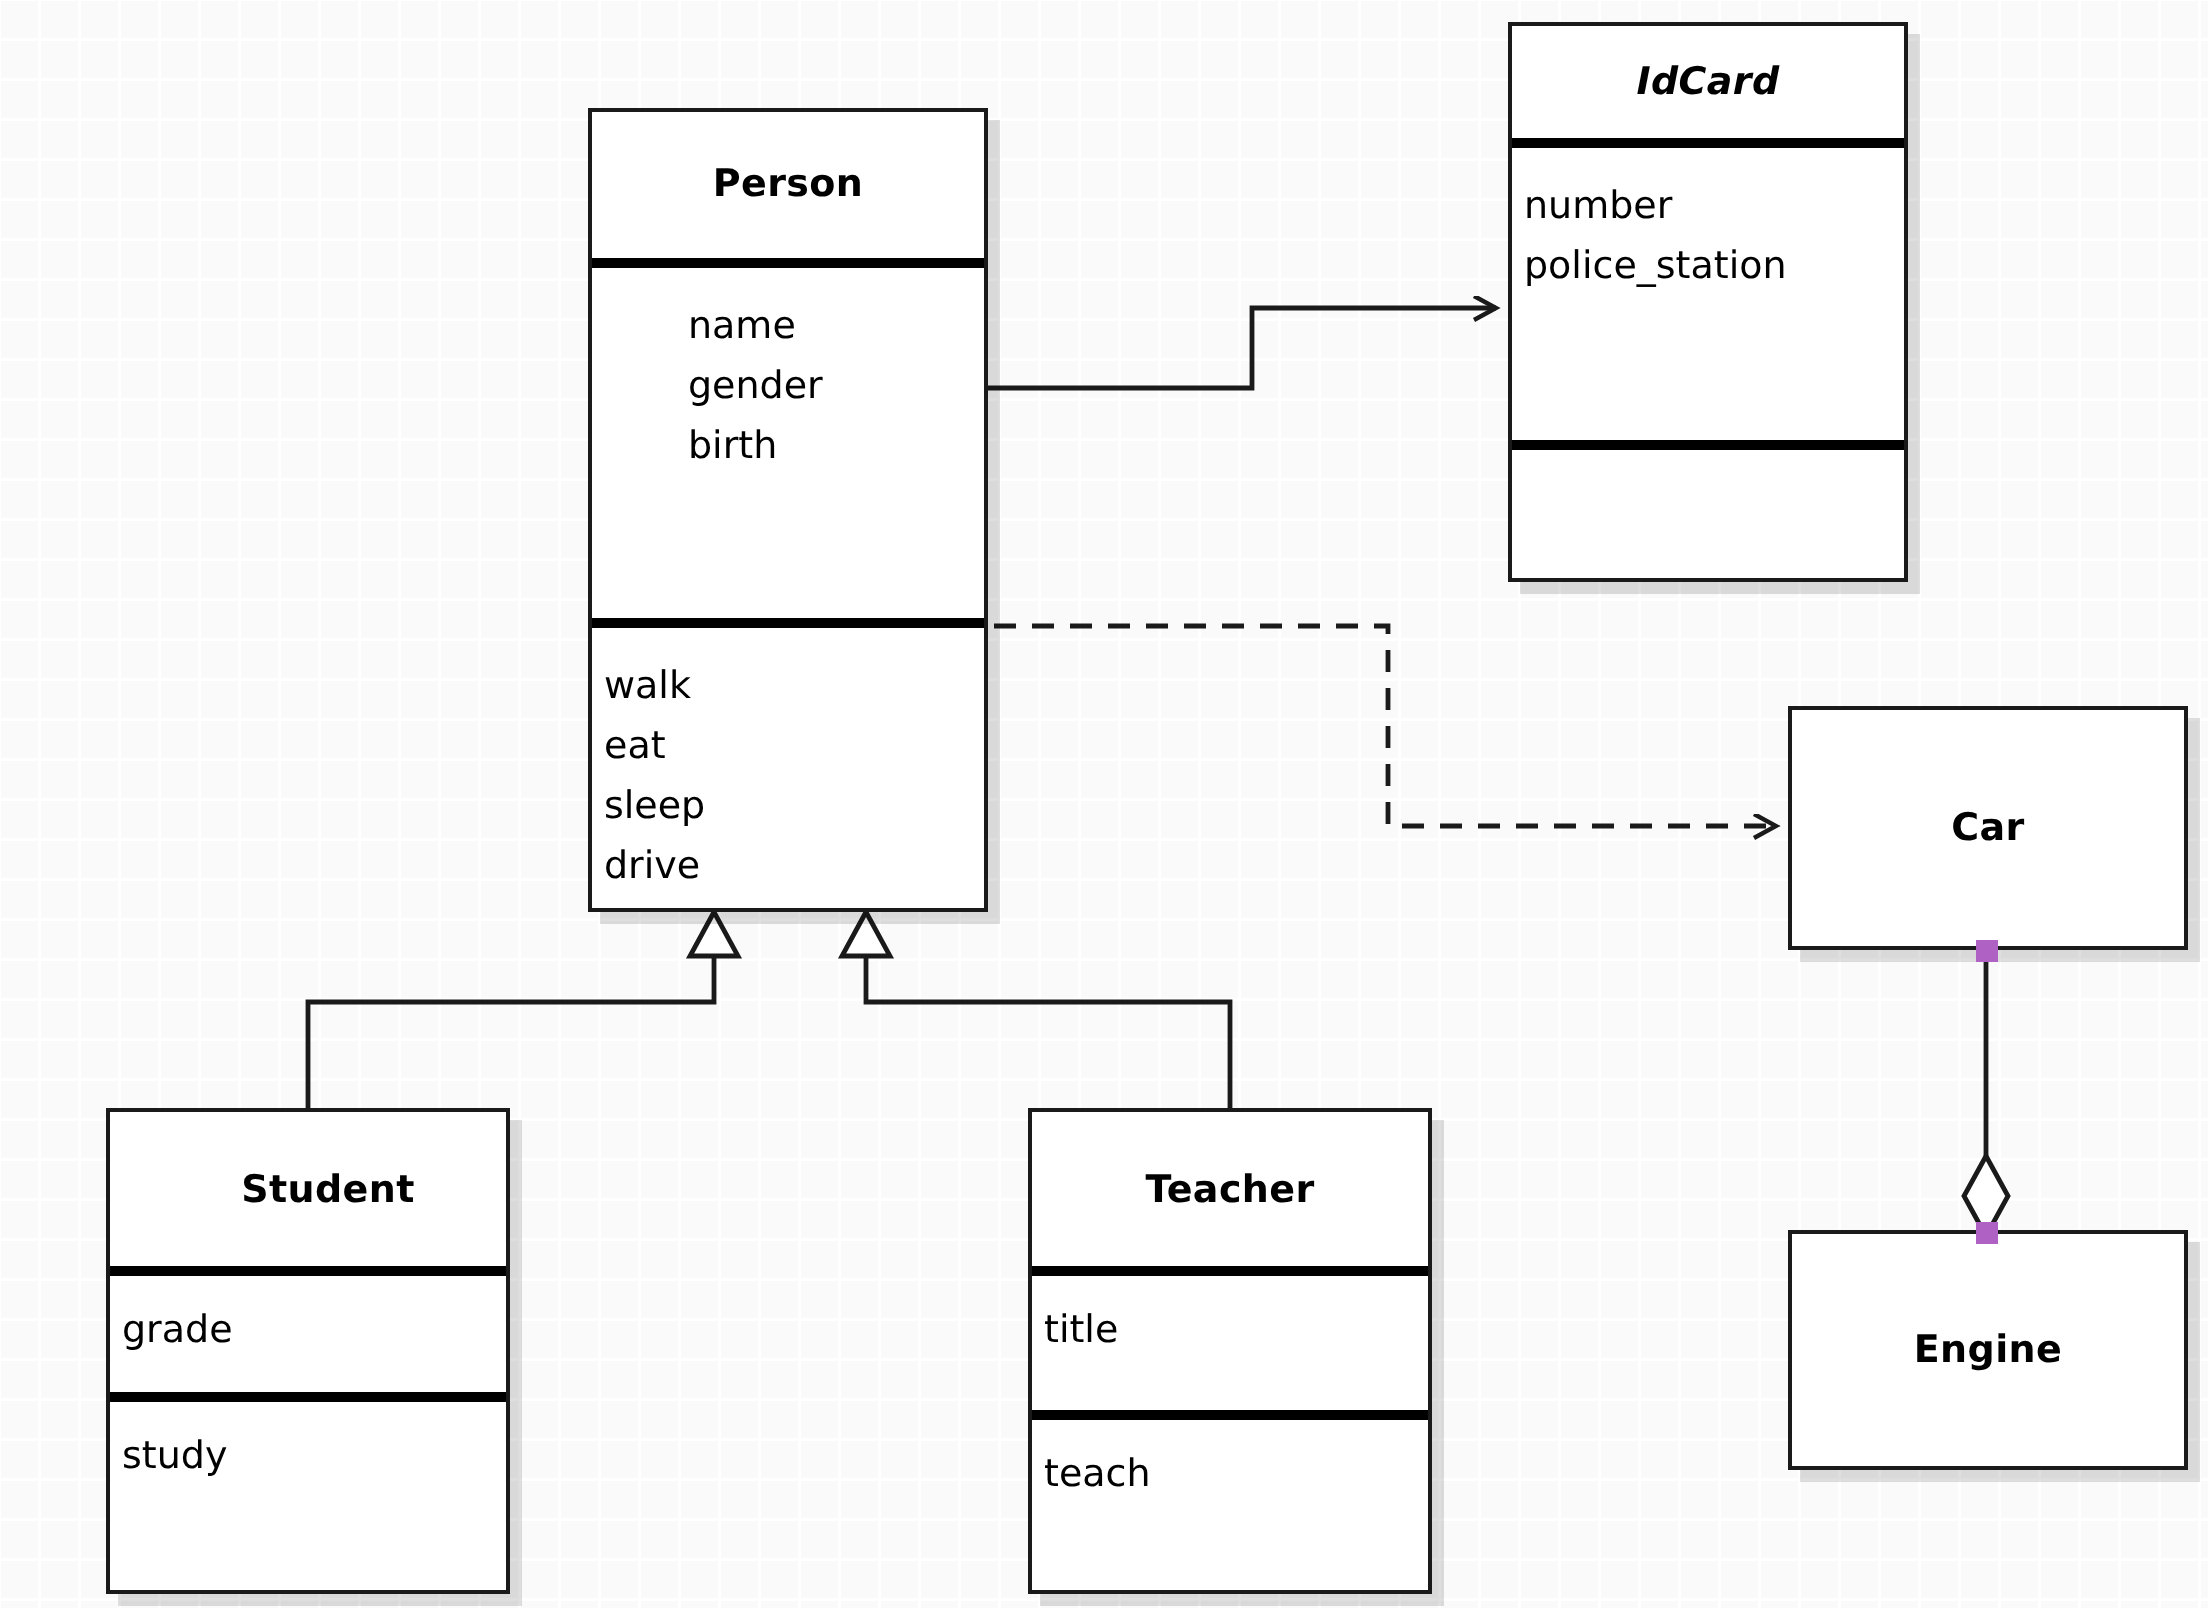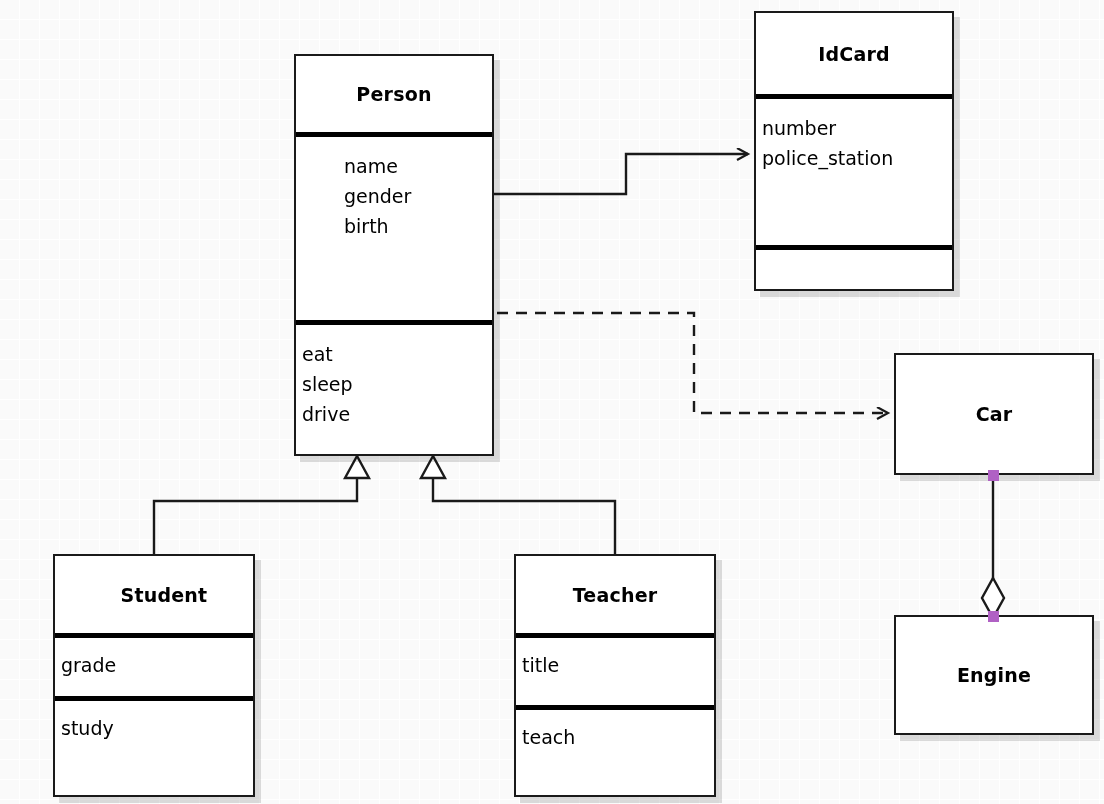--- a/index.html
+++ b/index.html
@@ -108,28 +108,29 @@
   </svg>
 
   <div class="uml-class" style="left:294px; top:54px; width:200px; height:402px;">
     <div class="uml-title" style="height:76px;">Person</div>
     <div class="uml-compartment" style="height:188px;padding-left:48px;">
       <div class="row">name</div>
       <div class="row">gender</div>
       <div class="row">birth</div>
     </div>
     <div class="uml-compartment" style="flex:1;">
+      <div class="row">walk</div>
       <div class="row">eat</div>
       <div class="row">sleep</div>
       <div class="row">drive</div>
     </div>
   </div>
 
   <div class="uml-class" style="left:754px; top:11px; width:200px; height:280px;">
-    <div class="uml-title" style="height:81px;">IdCard</div>
+    <div class="uml-title" style="height:56px;font-style:italic;">IdCard</div>
     <div class="uml-compartment" style="height:151px;">
       <div class="row">number</div>
       <div class="row">police_station</div>
     </div>
     <div class="uml-compartment empty" style="flex:1;"></div>
   </div>
 
   <div class="uml-class" style="left:894px; top:353px; width:200px; height:122px;">
     <div class="uml-title" style="height:100%;">Car</div>
   </div>

